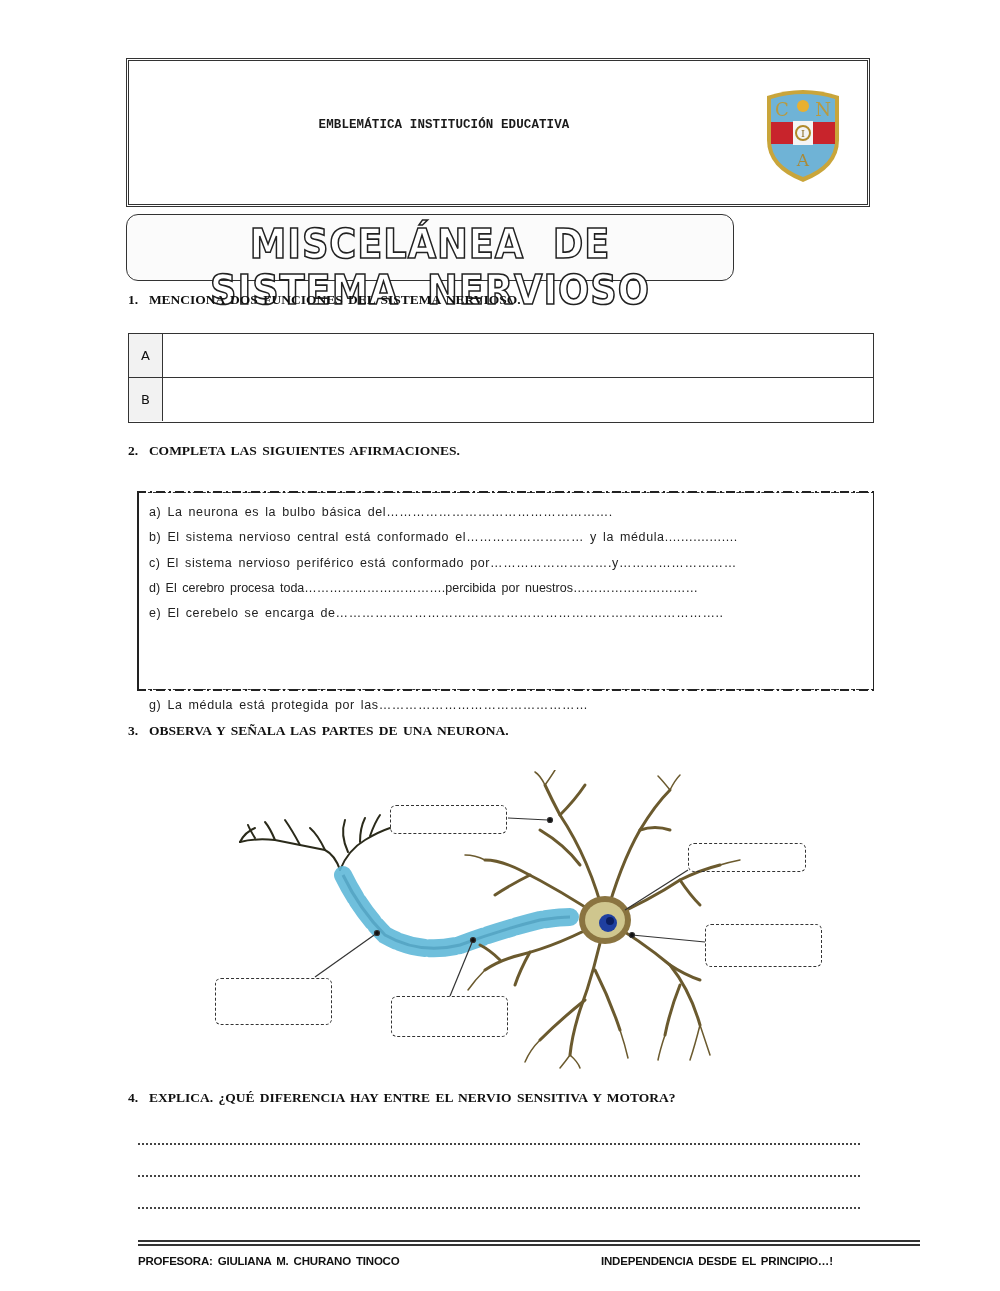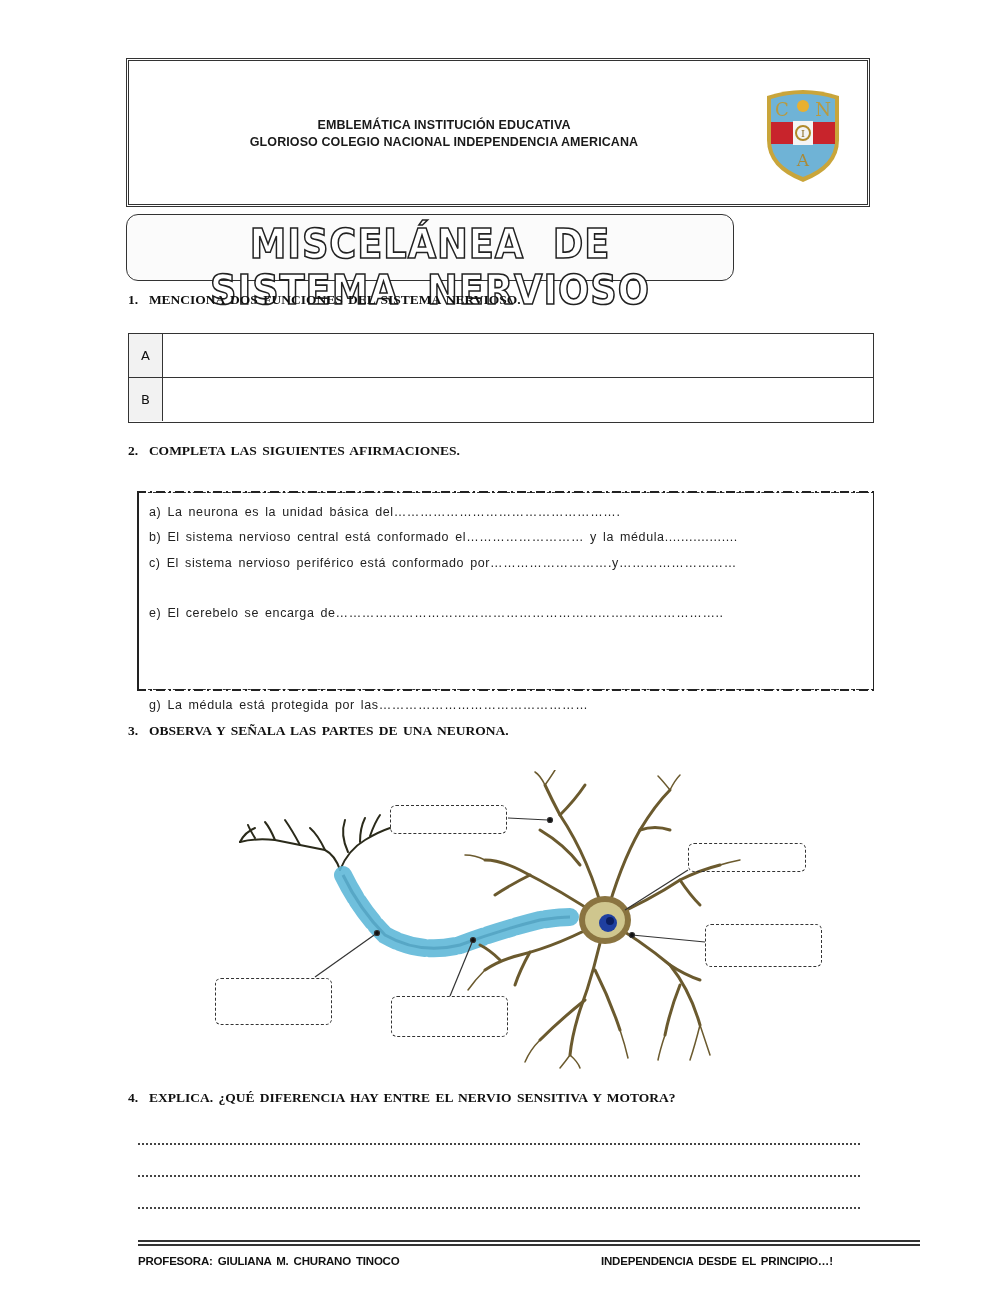--- a/index.html
+++ b/index.html
@@ -5,21 +5,21 @@
     * { box-sizing: border-box; margin: 0; padding: 0; }
     html, body { width: 1000px; height: 1291px; background: #ffffff; overflow: hidden; }
     body { position: relative; font-family: "Liberation Sans", sans-serif; color: #111; }
 
     .header-box {
       position: absolute; left: 126px; top: 58px; width: 744px; height: 149px;
       border: 3px double #333;
     }
     .header-text {
       position: absolute; left: 0; top: 56px; width: 630px; text-align: center;
-      font-family: Liberation Sans, sans-serif; font-weight: bold; font-size: 12.5px; line-height: 17px;
+      font-family: Liberation Mono, monospace; font-weight: bold; font-size: 12.5px; line-height: 17px;
       color: #1a1a1a; letter-spacing: 0.1px;
     }
     .crest { position: absolute; left: 634px; top: 27px; width: 80px; height: 96px; }
 
     .title-box {
       position: absolute; left: 126px; top: 214px; width: 608px; height: 67px;
       border: 1.5px solid #333; border-radius: 12px; background: #fbfbfb;
     }
     .title-text {
       position: absolute; left: 0; top: 6px; width: 100%; text-align: center;
@@ -74,21 +74,20 @@
     }
     .footer-left { left: 138px; }
     .footer-right { left: 601px; }
   </style>
 </head>
 <body>
 
 <div class="header-box">
   <div class="header-text">
     <div>EMBLEMÁTICA INSTITUCIÓN EDUCATIVA</div>
-    <div>GLORIOSO COLEGIO NACIONAL INDEPENDENCIA AMERICANA</div>
   </div>
   <svg class="crest" viewBox="0 0 80 96">
     <path d="M4 8 Q40 -4 76 8 L76 52 Q76 80 40 94 Q4 80 4 52 Z" fill="#c9a53a"></path>
     <path d="M8 11 Q40 1 72 11 L72 52 Q72 77 40 89 Q8 77 8 52 Z" fill="#6fb3d6"></path>
     <rect x="8" y="34" width="64" height="22" fill="#c8242c"></rect>
     <rect x="30" y="33" width="20" height="24" fill="#f4f4f4"></rect>
     <circle cx="40" cy="45" r="7" fill="none" stroke="#b08a2a" stroke-width="2"></circle>
     <text x="40" y="49" font-size="10" text-anchor="middle" fill="#8a6a20" font-family="DejaVu Serif, serif">I</text>
     <circle cx="40" cy="18" r="6" fill="#e8b030"></circle>
     <text x="19" y="28" font-size="18" fill="#b89a40" font-family="DejaVu Serif, serif" text-anchor="middle">C</text>
@@ -112,23 +111,24 @@
   <div class="ab-row">
     <div class="ab-label">B</div>
     <div class="ab-cell"></div>
   </div>
 </div>
 
 <div class="q-title" style="top:443px;">
   <span>2.</span>&nbsp;&nbsp;<span>COMPLETA LAS SIGUIENTES AFIRMACIONES.</span>
 </div>
 <div class="fill-box">
-  <div class="fill-item" style="top:12px;">a)  La neurona es la unidad básica del…………………………………………….</div>
+  <div class="fill-item" style="top:12px;">a)  La neurona es la bulbo básica del…………………………………………….</div>
   <div class="fill-item" style="top:37px;">b)  El sistema nervioso central está conformado el……………………… y la médula..................</div>
   <div class="fill-item" style="top:63px;">c)  El sistema nervioso periférico está conformado por……………………….y………………………</div>
+  <div class="fill-item" style="top:88px; letter-spacing:0;">d)  El cerebro procesa toda…………………………….percibida por nuestros…………………………</div>
   <div class="fill-item" style="top:113px;">e)  El cerebelo se encarga de……………………………………………………………………………..</div>
   <div class="fill-item" style="top:163px;margin-top:42px;">g)  La médula está protegida por las…………………………………………</div>
 </div>
 
 <div class="q-title" style="top:723px;">
   <span>3.</span>&nbsp;&nbsp;<span>OBSERVA Y SEÑALA LAS PARTES DE UNA NEURONA.</span>
 </div>
 
 <div class="neuron-area">
   <svg width="640" height="300" viewBox="0 0 640 300" style="position:absolute;left:0;top:0;">

